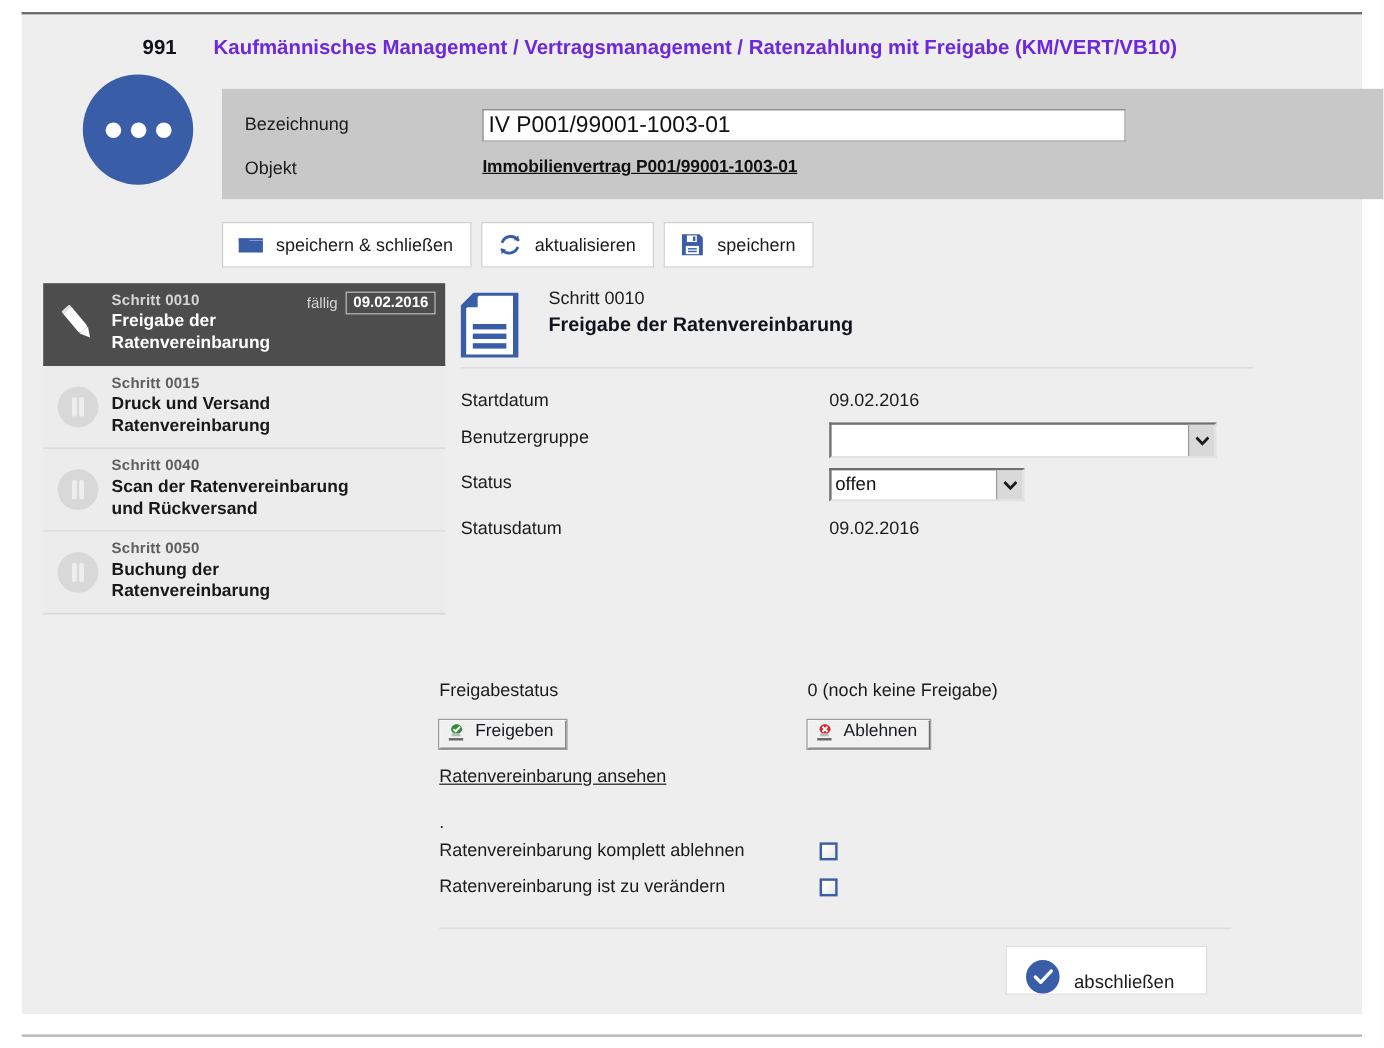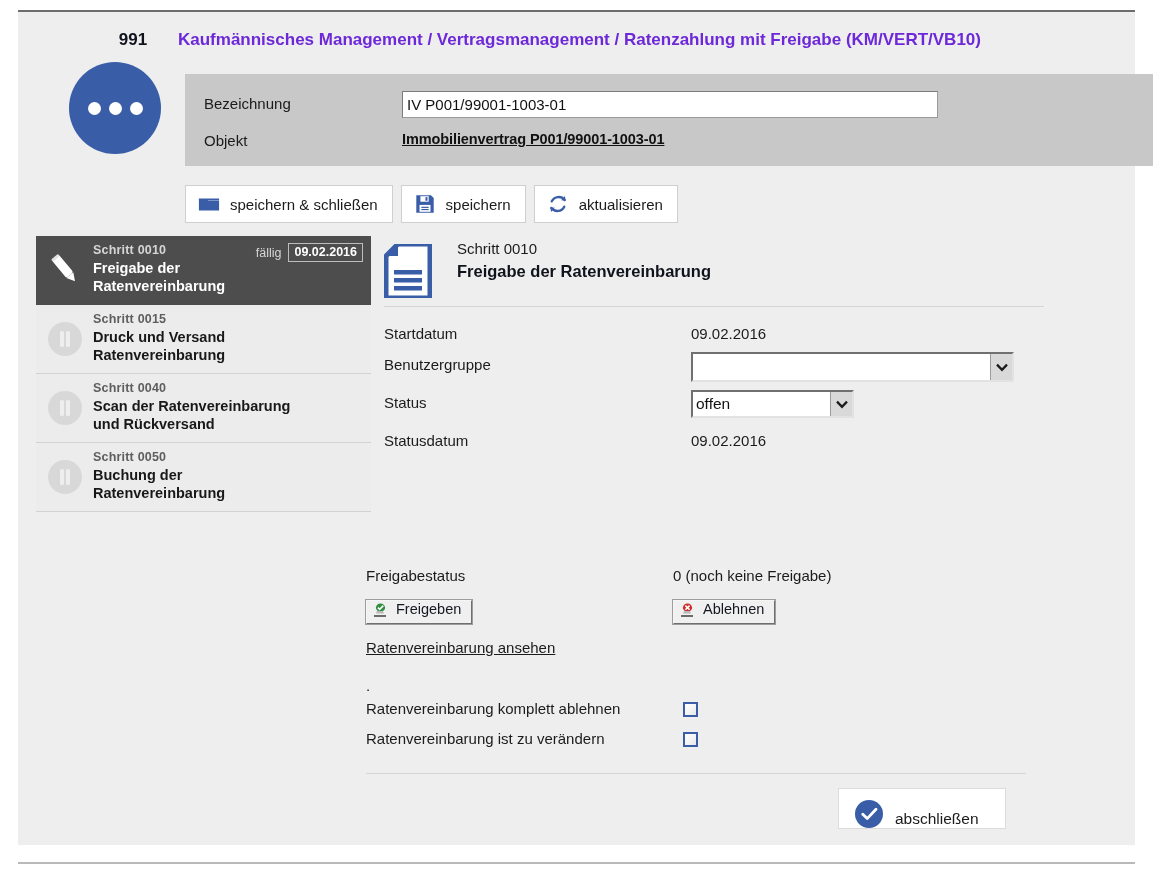--- a/index.html
+++ b/index.html
@@ -79,21 +79,21 @@
   .lbl-obj { left: 19px; top: 58px; }
   .bez-input {
     position: absolute;
     left: 217px; top: 17px;
     width: 536px; height: 27px;
     background: #ffffff;
     border: 1px solid #9a9a9a;
     border-top-color: #7a7a7a;
     border-left-color: #7a7a7a;
     font-family: "Liberation Sans", sans-serif;
-    font-size: 15px;
+    font-size: 19px;
     color: #111111;
     padding: 4px 4px;
     line-height: 25px;
   }
   .obj-link {
     position: absolute;
     left: 217px; top: 57px;
     font-size: 14.5px;
     font-weight: bold;
     color: #111111;
@@ -320,38 +320,38 @@
       <div class="tb-btn">
         <svg class="tb-ico" viewBox="0 0 24 24">
           <path d="M1 6.5h8.5l1.7 2H23V19H1z" fill="#3a5da8"></path>
           <rect x="1" y="6" width="22" height="2.2" fill="#3a5da8"></rect>
         </svg>
         <span>speichern &amp; schließen</span>
       </div>
 
       <div class="tb-btn">
         <svg class="tb-ico" viewBox="0 0 24 24">
+          <path d="M19.3 7.6A8.4 8.4 0 0 0 5.2 9.1" fill="none" stroke="#3a5da8" stroke-width="2.6" stroke-linecap="round"></path>
+          <path d="M4.7 16.4A8.4 8.4 0 0 0 18.8 14.9" fill="none" stroke="#3a5da8" stroke-width="2.6" stroke-linecap="round"></path>
+          <path d="M19.6 3.4l0.6 4.8-4.8-0.4z" fill="#3a5da8"></path>
+          <path d="M4.4 20.6l-0.6-4.8 4.8 0.4z" fill="#3a5da8"></path>
+        </svg>
+        <span>aktualisieren</span>
+      </div>
+
+      <div class="tb-btn">
+        <svg class="tb-ico" viewBox="0 0 24 24">
           <path d="M2.5 2.5h16L21.5 5.5v16h-19z" fill="#3a5da8"></path>
           <rect x="7" y="3.5" width="9" height="6" fill="#ffffff"></rect>
           <rect x="12.5" y="4.5" width="2.2" height="4" fill="#3a5da8"></rect>
           <rect x="6" y="13" width="12" height="7.5" fill="#ffffff"></rect>
           <rect x="8" y="15" width="8" height="1.3" fill="#3a5da8"></rect>
           <rect x="8" y="17.4" width="8" height="1.3" fill="#3a5da8"></rect>
         </svg>
         <span>speichern</span>
-      </div>
-
-      <div class="tb-btn">
-        <svg class="tb-ico" viewBox="0 0 24 24">
-          <path d="M19.3 7.6A8.4 8.4 0 0 0 5.2 9.1" fill="none" stroke="#3a5da8" stroke-width="2.6" stroke-linecap="round"></path>
-          <path d="M4.7 16.4A8.4 8.4 0 0 0 18.8 14.9" fill="none" stroke="#3a5da8" stroke-width="2.6" stroke-linecap="round"></path>
-          <path d="M19.6 3.4l0.6 4.8-4.8-0.4z" fill="#3a5da8"></path>
-          <path d="M4.4 20.6l-0.6-4.8 4.8 0.4z" fill="#3a5da8"></path>
-        </svg>
-        <span>aktualisieren</span>
       </div>
     </div>
 
     <div class="steps">
 
       <div class="step active">
         <svg class="step-ico" viewBox="0 0 44 44">
           <g transform="rotate(-40 22 22)">
             <rect x="18" y="6" width="9" height="23" rx="2" fill="#ffffff"></rect>
             <path d="M18 29h9l-4.5 8z" fill="#ffffff"></path>

